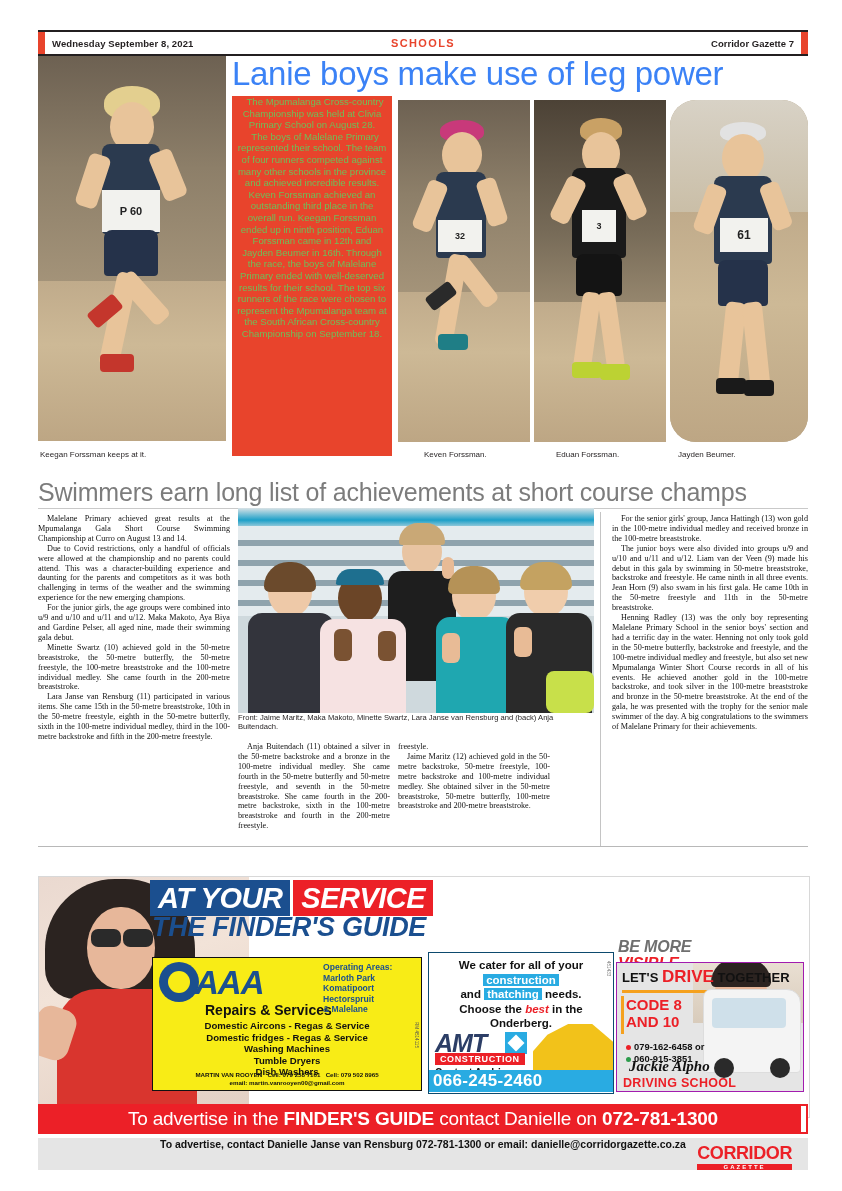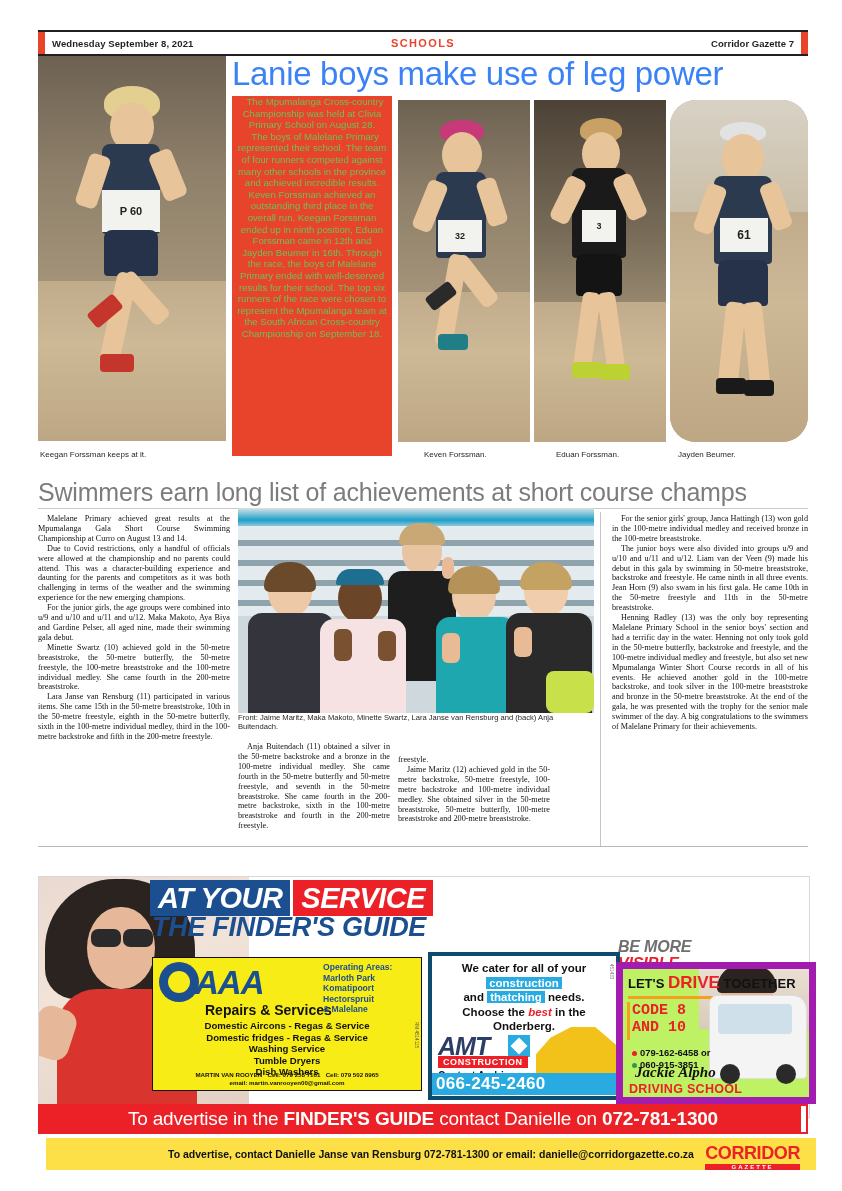--- a/index.html
+++ b/index.html
@@ -77,58 +77,58 @@
   .aaa-gear{position:absolute;left:6px;top:4px;width:40px;height:40px;border-radius:50%;background:#1b4f8f;}
   .aaa-gear:after{content:"";position:absolute;left:9px;top:9px;width:22px;height:22px;border-radius:50%;background:#f8ec16;}
   .aaa-big{position:absolute;left:42px;top:6px;font-family:"Liberation Sans",sans-serif;font-weight:bold;font-style:italic;font-size:33px;color:#1b4f8f;letter-spacing:-1px;}
   .aaa-rs{position:absolute;left:52px;top:44px;font-family:"Liberation Sans",sans-serif;font-weight:bold;font-size:14px;color:#111;}
   .aaa-op{position:absolute;right:6px;top:4px;width:92px;font-family:"Liberation Sans",sans-serif;font-weight:bold;font-size:8.6px;line-height:10.6px;color:#1b4f8f;}
   .aaa-lines{position:absolute;left:0;right:0;top:62px;text-align:center;font-family:"Liberation Sans",sans-serif;font-weight:bold;font-size:9.6px;line-height:11.6px;color:#111;}
   .aaa-foot{position:absolute;left:0;right:0;bottom:3px;text-align:center;font-family:"Liberation Sans",sans-serif;font-weight:bold;font-size:6.2px;line-height:8px;color:#111;}
   .aaa-code{position:absolute;right:2px;top:64px;font-family:"Liberation Sans",sans-serif;font-size:4.6px;color:#555;writing-mode:vertical-rl;}
 
   
-  .amt{position:absolute;left:428px;top:952px;width:184px;height:140px;background:#ffffff;border:4px solid #0c4a6e;overflow:hidden;}
+  .amt{position:absolute;left:428px;top:952px;width:184px;height:140px;background:#ffffff;border:1px solid #0c4a6e;overflow:hidden;}
   .amt-txt{position:absolute;left:0;right:0;top:5px;text-align:center;font-family:"Liberation Sans",sans-serif;font-weight:bold;font-size:11.5px;line-height:14.5px;color:#111;}
   .hl-cyan{background:#29abe2;color:#fff;padding:0 3px;}
   .amt-logo{position:absolute;left:6px;top:76px;font-family:"Liberation Sans",sans-serif;font-weight:bold;font-style:italic;font-size:25px;color:#2c3e66;letter-spacing:-1px;}
   .amt-dia{position:absolute;left:76px;top:79px;width:22px;height:22px;background:#29abe2;}
   .amt-dia:after{content:"";position:absolute;left:5px;top:5px;width:12px;height:12px;background:#fff;transform:rotate(45deg);}
   .amt-con{position:absolute;left:6px;top:100px;background:#ec2027;color:#fff;font-family:"Liberation Sans",sans-serif;font-weight:bold;font-size:9px;padding:1px 5px;letter-spacing:.6px;}
   .amt-contact{position:absolute;left:6px;top:114px;font-family:"Liberation Sans",sans-serif;font-weight:bold;font-size:10px;color:#111;}
   .amt-phone{position:absolute;left:0;right:0;bottom:1px;background:#29abe2;color:#fff;font-family:"Liberation Sans",sans-serif;font-weight:bold;font-size:17px;padding:1px 4px;letter-spacing:.3px;}
   .amt-digger{position:absolute;right:0;bottom:16px;width:80px;height:68px;background:#f2c21a;clip-path:polygon(18% 38%,44% 22%,74% 22%,100% 48%,100% 100%,0 100%,0 62%);}
   .amt-code{position:absolute;right:2px;top:8px;font-family:"Liberation Sans",sans-serif;font-size:4.6px;color:#777;writing-mode:vertical-rl;}
 
   
-  .drive{position:absolute;left:616px;top:962px;width:186px;height:128px;background:#bef264;border:7px solid #a21caf;overflow:hidden;}
+  .drive{position:absolute;left:616px;top:962px;width:186px;height:128px;background:#e5e5e5;border:1px solid #a21caf;overflow:hidden;}
   .dr-top{position:absolute;left:5px;top:4px;font-family:"Liberation Sans",sans-serif;font-weight:bold;font-size:13px;color:#111;}
   .dr-red{color:#ec2027;font-size:17px;}
   .dr-bar{position:absolute;left:5px;top:27px;width:120px;height:3px;background:#f5a11e;}
-  .dr-code{position:absolute;left:9px;top:33px;font-family:Liberation Mono, monospace;font-weight:bold;font-size:15px;line-height:17px;color:#ec2027;}
+  .dr-code{position:absolute;left:9px;top:33px;font-family:Liberation Sans, sans-serif;font-weight:bold;font-size:15px;line-height:17px;color:#ec2027;}
   .dr-lbar{position:absolute;left:4px;top:33px;width:3px;height:38px;background:#f5a11e;}
   .dr-ph{position:absolute;left:9px;top:78px;font-family:"Liberation Sans",sans-serif;font-weight:bold;font-size:9.4px;line-height:12px;color:#111;}
   .dot{display:inline-block;width:5px;height:5px;border-radius:50%;margin-right:3px;vertical-align:middle;}
   .dr-name{position:absolute;left:12px;bottom:16px;font-family:"Liberation Serif",serif;font-weight:bold;font-style:italic;font-size:15px;color:#111;}
   .dr-sch{position:absolute;left:6px;bottom:1px;font-family:"Liberation Sans",sans-serif;font-weight:bold;font-size:12.5px;color:#ec2027;letter-spacing:.3px;}
   .dr-truck{position:absolute;right:2px;top:26px;width:96px;height:82px;background:#f4f4f4;border:1px solid #ddd;border-radius:8px 14px 4px 4px;}
   .dr-win{position:absolute;left:8px;top:8px;width:74px;height:30px;background:#cfe0ea;border-radius:4px;}
   .dr-wheel{position:absolute;bottom:-6px;width:20px;height:20px;border-radius:50%;background:#2a2a2a;}
   .dr-man{position:absolute;right:0;top:0;width:110px;height:60px;background:linear-gradient(180deg,#e9dfd2,#d8cbbb);}
   .dr-mhead{position:absolute;left:22px;top:2px;width:52px;height:54px;background:#e7b79a;border-radius:26px/28px;}
   .dr-mhair{position:absolute;left:18px;top:-4px;width:60px;height:28px;background:#2b2320;border-radius:30px 30px 6px 6px;}
 
   
   .redbanner{position:absolute;left:38px;top:1104px;width:770px;height:30px;background:#ec2027;display:flex;align-items:center;justify-content:center;}
   .rb-txt{font-family:"Liberation Sans",sans-serif;font-size:19px;color:#fff;letter-spacing:-0.2px;}
   .rb-b{font-weight:bold;}
   .rb-tick{position:absolute;right:2px;top:2px;bottom:2px;width:5px;background:#fff;}
 
   
-  .footer{position:absolute;left:38px;top:1138px;width:770px;height:32px;background:#fde047;display:flex;align-items:center;margin-left:8px;}
+  .footer{position:absolute;left:38px;top:1138px;width:770px;height:32px;background:#e5e5e5;display:flex;}
   .ft-txt{flex:1;text-align:center;font-family:"Liberation Sans",sans-serif;font-weight:bold;font-size:10.5px;color:#111;}
   .ft-logo{position:absolute;right:16px;top:5px;text-align:center;}
   .ft-corridor{font-family:"Liberation Sans",sans-serif;font-weight:bold;font-size:18px;color:#ec2027;letter-spacing:-0.4px;}
   .ft-gaz{font-family:"Liberation Sans",sans-serif;font-weight:bold;font-size:6px;color:#ec2027;background:#ec2027;color:#fff;letter-spacing:2px;}
 </style>
 </head>
 <body>
 
 <div class="page">
 
@@ -282,21 +282,21 @@
     <p>For the junior girls, the age groups were combined into u/9 and u/10 and u/11 and u/12. Maka Makoto, Aya Biya and Gardine Pelser, all aged nine, made their swimming gala debut.</p>
     <p>Minette Swartz (10) achieved gold in the 50-metre breaststroke, the 50-metre butterfly, the 50-metre freestyle, the 100-metre breaststroke and the 100-metre individual medley. She came fourth in the 200-metre breaststroke.</p>
     <p>Lara Janse van Rensburg (11) participated in various items. She came 15th in the 50-metre breaststroke, 10th in the 50-metre freestyle, eighth in the 50-metre butterfly, sixth in the 100-metre individual medley, third in the 100-metre backstroke and fifth in the 200-metre freestyle.</p>
   </div>
 
   <div class="col" style="left:238px;top:742px;width:152px;">
     <p>Anja Buitendach (11) obtained a silver in the 50-metre backstroke and a bronze in the 100-metre individual medley. She came fourth in the 50-metre butterfly and 50-metre freestyle, and seventh in the 50-metre breaststroke. She came fourth in the 200-metre backstroke, sixth in the 100-metre breaststroke and fourth in the 200-metre freestyle.</p>
   </div>
 
   <div class="col" style="left:398px;top:742px;width:152px;">
-    <p style="text-indent:0;margin-top:13px;">freestyle.</p>
+    <p style="text-indent:0;">freestyle.</p>
     <p>Jaime Maritz (12) achieved gold in the 50-metre backstroke, 50-metre freestyle, 100-metre backstroke and 100-metre individual medley. She obtained silver in the 50-metre breaststroke, 50-metre butterfly, 100-metre breaststroke and 200-metre breaststroke.</p>
   </div>
 
   <div class="col" style="left:612px;top:514px;width:196px;">
     <p>For the senior girls' group, Janca Hattingh (13) won gold in the 100-metre individual medley and received bronze in the 100-metre breaststroke.</p>
     <p>The junior boys were also divided into groups u/9 and u/10 and u/11 and u/12. Liam van der Veen (9) made his debut in this gala by swimming in 50-metre breaststroke, backstroke and freestyle. He came ninth in all three events. Jean Horn (9) also swam in his first gala. He came 10th in the 50-metre freestyle and 11th in the 50-metre breaststroke.</p>
     <p>Henning Radley (13) was the only boy representing Malelane Primary School in the senior boys' section and had a terrific day in the water. Henning not only took gold in the 50-metre butterfly, backstroke and freestyle, and the 100-metre individual medley and freestyle, but also set new Mpumalanga Winter Short Course records in all of his events. He achieved another gold in the 100-metre backstroke, and took silver in the 100-metre breaststroke and bronze in the 50-metre breaststroke. At the end of the gala, he was presented with the trophy for the senior male swimmer of the day. A big congratulations to the swimmers of Malelane Primary for their achievements.</p>
   </div>
 
   <div class="rule-gray" style="left:38px;top:846px;width:770px;"></div>
@@ -332,21 +332,21 @@
     <div class="aaa-op">
       <div>Operating Areas:</div>
       <div>Marloth Park</div>
       <div>Komatipoort</div>
       <div>Hectorspruit</div>
       <div>&amp; Malelane</div>
     </div>
     <div class="aaa-lines">
       <div>Domestic Aircons - Regas &amp; Service</div>
       <div>Domestic fridges - Regas &amp; Service</div>
-      <div>Washing Service</div>
+      <div>Washing Machines</div>
       <div>Tumble Dryers</div>
       <div>Dish Washers</div>
     </div>
     <div class="aaa-foot">
       <div>
         <span>MARTIN VAN ROOYEN</span>
         &nbsp;&nbsp;<span>Cell: 079 258 7161</span>
         &nbsp;&nbsp;<span>Cell: 079 502 8965</span>
       </div>
       <div>email: martin.vanrooyen00@gmail.com</div>

